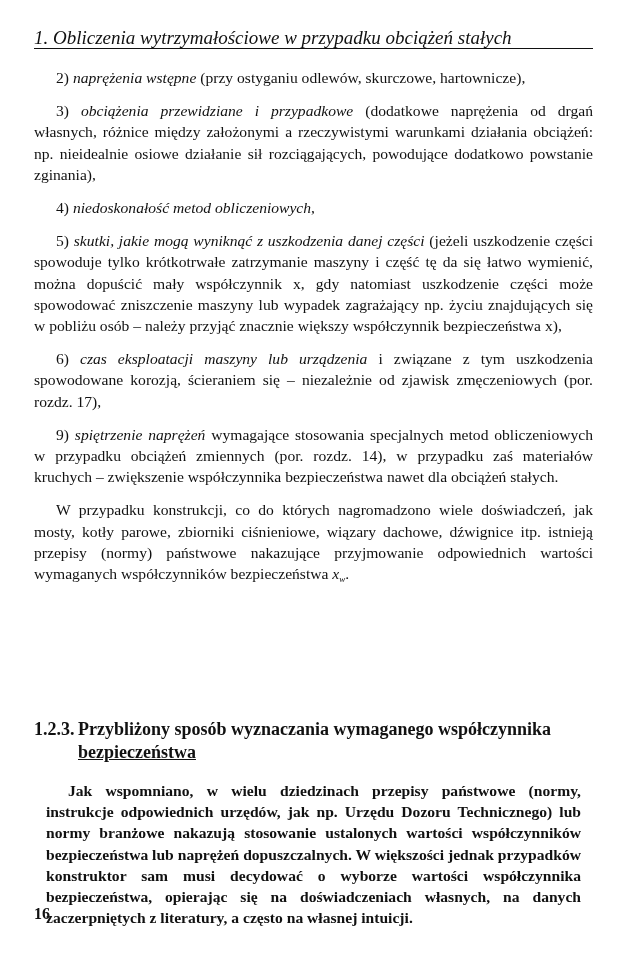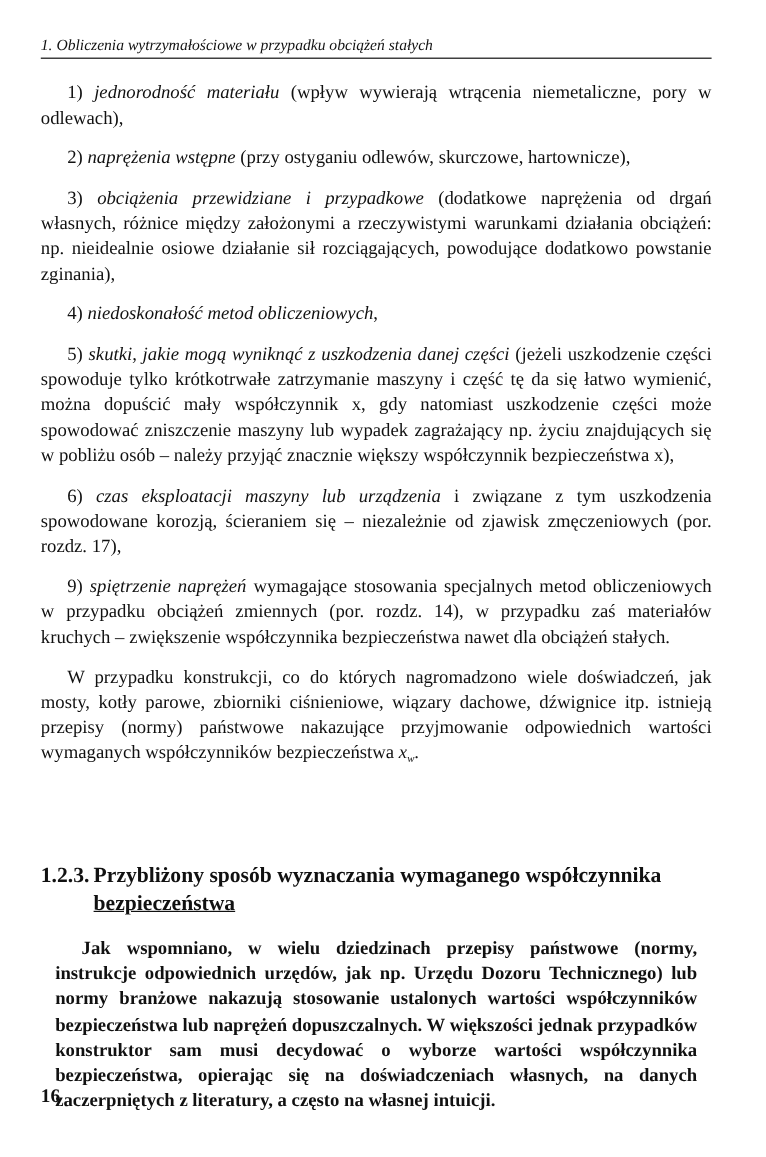--- a/index.html
+++ b/index.html
@@ -1,38 +1,37 @@
 <!DOCTYPE html>
 <html><head>
 <meta charset="utf-8">
 <style>
   html, body { margin: 0; padding: 0; background: #ffffff; }
   body { width: 638px; height: 964px; position: relative; overflow: hidden; color: #111; }
   .page { position: absolute; left: 34px; top: 0; width: 559px; font-family: "Liberation Serif", serif; }
-  .running-head { position: absolute; top: 30px; left: 0; width: 559px; font-style: italic; font-size: 13px; line-height: 16px; padding-bottom: 2px; border-bottom: 1.5px solid #111; }
+  .running-head { position: absolute; top: 30px; left: 0; width: 559px; font-style: italic; font-size: 19px; line-height: 16px; padding-bottom: 2px; border-bottom: 1.5px solid #111; }
   .body { position: absolute; top: 67px; left: 0; width: 559px; font-size: 15.6px; line-height: 21.2px; }
   .body p { margin: 0; text-align: justify; text-indent: 22px; }
   .body p + p { margin-top: 12px; }
   .body em { font-style: italic; }
   .heading { position: absolute; top: 718px; left: 0; width: 559px; font-weight: bold; font-size: 18px; line-height: 23px; }
   .heading .num { display: inline-block; width: 44px; }
   .heading .l2 { padding-left: 44px; text-decoration: underline; }
   .body2 { position: absolute; top: 768px; left: 0; width: 559px; font-size: 15.6px; line-height: 21.2px; }
   .body2 p { margin: 12px; text-align: justify; text-indent: 22px; font-weight: bold; }
   .page-number { position: absolute; top: 905px; left: 0; font-weight: bold; font-size: 16px; }
   sub { font-size: 9px; font-style: italic; vertical-align: -3px; }
 </style>
 </head>
 <body>
 
 <div class="page">
   <div class="running-head">1. Obliczenia wytrzymałościowe w przypadku obciążeń stałych</div>
 
   <div class="body">
-    <p><span>1)</span> <em>jednorodność materiału</em><span> (wpływ wywierają wtrącenia niemetaliczne, pory w odlewach),</span></p>
     <p><span>2)</span> <em>naprężenia wstępne</em><span> (przy ostyganiu odlewów, skurczowe, hartownicze),</span></p>
     <p><span>3)</span> <em>obciążenia przewidziane i przypadkowe</em><span> (dodatkowe naprężenia od drgań własnych, różnice między założonymi a rzeczywistymi warunkami działania obciążeń: np. nieidealnie osiowe działanie sił rozciągających, powodujące dodatkowo powstanie zginania),</span></p>
     <p><span>4)</span> <em>niedoskonałość metod obliczeniowych</em><span>,</span></p>
     <p><span>5)</span> <em>skutki, jakie mogą wyniknąć z uszkodzenia danej części</em><span> (jeżeli uszkodzenie części spowoduje tylko krótkotrwałe zatrzymanie maszyny i część tę da się łatwo wymienić, można dopuścić mały współczynnik x, gdy natomiast uszkodzenie części może spowodować zniszczenie maszyny lub wypadek zagrażający np. życiu znajdujących się w pobliżu osób – należy przyjąć znacznie większy współczynnik bezpieczeństwa x),</span></p>
     <p><span>6)</span> <em>czas eksploatacji maszyny lub urządzenia</em><span> i związane z tym uszkodzenia spowodowane korozją, ścieraniem się – niezależnie od zjawisk zmęczeniowych (por. rozdz. 17),</span></p>
     <p><span>9)</span> <em>spiętrzenie naprężeń</em><span> wymagające stosowania specjalnych metod obliczeniowych w przypadku obciążeń zmiennych (por. rozdz. 14), w przypadku zaś materiałów kruchych – zwiększenie współczynnika bezpieczeństwa nawet dla obciążeń stałych.</span></p>
     <p><span>W przypadku konstrukcji, co do których nagromadzono wiele doświadczeń, jak mosty, kotły parowe, zbiorniki ciśnieniowe, wiązary dachowe, dźwignice itp. istnieją przepisy (normy) państwowe nakazujące przyjmowanie odpowiednich wartości wymaganych współczynników bezpieczeństwa </span><em>x</em><sub>w</sub><span>.</span></p>
   </div>
 
   <div class="heading">

